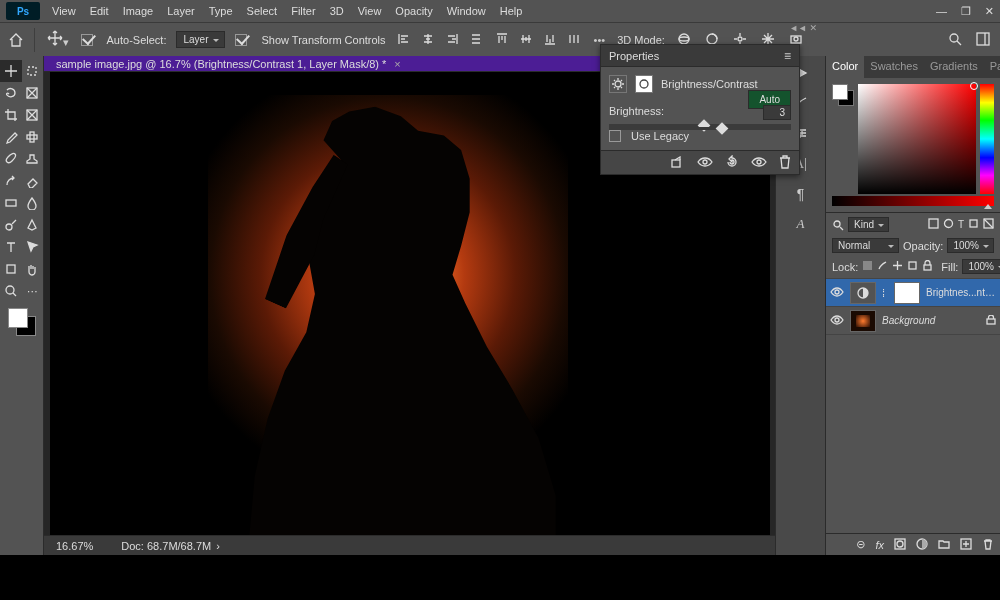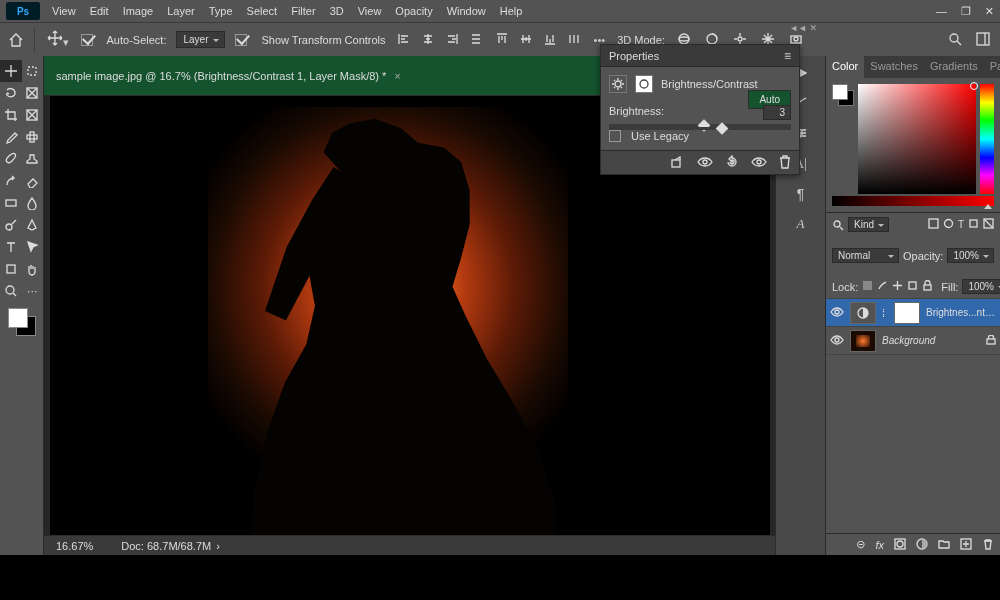--- a/index.html
+++ b/index.html
@@ -22,21 +22,21 @@
 .opt-right{margin-left:auto;display:flex;gap:10px;align-items:center}
 .main{flex:1;display:flex;overflow:hidden}
 .tools{width:44px;background:#535353;border-right:1px solid #2b2b2b;display:flex;flex-direction:column;padding:4px 0;align-items:stretch}
 .trow{display:flex;height:22px}
 .tcell{flex:1;display:flex;align-items:center;justify-content:center;color:#ddd}
 .tcell.sel{background:#2b2b2b}
 .swatches{margin:6px auto 0;position:relative;width:28px;height:28px}
 .swatches .fg{width:20px;height:20px;background:#fff;border:1px solid #888;position:absolute;left:0;top:0;z-index:2}
 .swatches .bg{width:20px;height:20px;background:#000;border:1px solid #888;position:absolute;right:0;bottom:0}
 .canvaswrap{flex:1;background:#262626;display:flex;flex-direction:column;position:relative}
-.doctab{height:40px;background:#14532d;border-bottom:1px solid #2b2b2b;display:flex;align-items:center;padding:0 12px;font-size:10px;color:#ddd}
+.doctab{height:16px;background:#4c1d95;border-bottom:1px solid #2b2b2b;display:flex;align-items:center;padding:0 12px;font-size:10px;color:#ddd}
 .doctab .x{margin-left:8px;color:#aaa}
 .canvas{flex:1;position:relative;display:flex;align-items:center;justify-content:center;background:#262626;overflow:hidden}
 .image{width:720px;height:480px;position:relative;overflow:hidden;background:#000}
 .glow{position:absolute;left:47%;top:44%;width:360px;height:360px;transform:translate(-50%,-50%);background:radial-gradient(circle,#ffd2a0 0%,#ff7b2e 14%,#b33a10 30%,#5b1a06 50%,#1a0a02 70%,#000 85%)}
 .sil{position:absolute;left:50%;top:48%;transform:translate(-50%,-42%);width:430px;height:480px;background:#050302}
 .sil{clip-path:polygon(52% 8%,58% 9%,62% 12%,64% 18%,64% 25%,62% 32%,60% 38%,63% 44%,68% 53%,74% 62%,80% 72%,84% 84%,84% 100%,12% 100%,14% 80%,17% 68%,21% 58%,26% 50%,28% 42%,26% 32%,28% 24%,32% 20%,34% 14%,30% 10%,32% 6%,36% 4%,42% 3%,48% 5%)}
 .arm{position:absolute;left:32%;top:18%;width:52px;height:160px;background:#050302;transform:rotate(24deg);clip-path:polygon(40% 0%,72% 2%,72% 40%,84% 62%,76% 100%,32% 100%,20% 58%,28% 24%)}
 .statusbar{height:20px;background:#3a3a3a;border-top:1px solid #2b2b2b;display:flex;align-items:center;padding:0 12px;font-size:10px;color:#ccc;gap:28px}
 .statusbar .caret{margin:0 2px}
 .properties{position:absolute;right:200px;top:44px;width:200px;background:#535353;border:1px solid #2b2b2b;box-shadow:0 2px 6px rgba(0,0,0,.5)}
@@ -64,21 +64,21 @@
 .colorarea{position:relative;height:110px;display:flex;gap:4px}
 .fgbg{width:22px;height:22px;position:relative}
 .fgbg .fg{width:16px;height:16px;background:#fff;border:1px solid #777;position:absolute;left:0;top:0;z-index:2}
 .fgbg .bg{width:16px;height:16px;background:#000;border:1px solid #777;position:absolute;right:0;bottom:0}
 .picker{flex:1;height:110px;background:linear-gradient(to bottom,transparent 0%,#000 100%),linear-gradient(to right,#fff 0%,#f00 100%);position:relative}
 .picker .ring{position:absolute;right:-2px;top:-2px;width:8px;height:8px;border:1px solid #fff;border-radius:50%}
 .hue{width:14px;height:110px;background:linear-gradient(to bottom,#f00 0%,#ff0 17%,#0f0 33%,#0ff 50%,#00f 67%,#f0f 83%,#f00 100%)}
 .slidestrip{height:10px;background:linear-gradient(to right,#000,#f00);margin-top:2px;position:relative}
 .slidestrip .ptr{position:absolute;right:2px;top:8px;width:0;height:0;border-left:4px solid transparent;border-right:4px solid transparent;border-bottom:5px solid #ccc}
 .layerspanel{flex:1;border-top:1px solid #2b2b2b;display:flex;flex-direction:column}
-.layer-opts{padding:4px 6px;display:flex;flex-direction:column;gap:16px;border-bottom:1px solid #444}
+.layer-opts{padding:4px 6px;display:flex;flex-direction:column;gap:6px;border-bottom:1px solid #444}
 .lrow{display:flex;align-items:center;gap:4px;font-size:10px}
 .lrow .dd2{background:#3a3a3a;border:1px solid #2b2b2b;padding:1px 14px 1px 5px;position:relative;font-size:10px}
 .dd2:after{content:"";position:absolute;right:4px;top:6px;border-left:3px solid transparent;border-right:3px solid transparent;border-top:3px solid #bbb}
 .layerlist{flex:1;overflow:auto}
 .layer{display:flex;align-items:center;height:28px;padding:0 4px;gap:6px;border-bottom:1px solid #444}
 .layer.sel{background:#3168ab}
 .eye{width:14px;text-align:center;color:#ddd}
 .thumb-box{width:26px;height:22px;background:#fff;border:1px solid #666;display:flex;align-items:center;justify-content:center}
 .thumb-box.img{background:#1a0a02}
 .thumb-box.adj{background:#535353}

